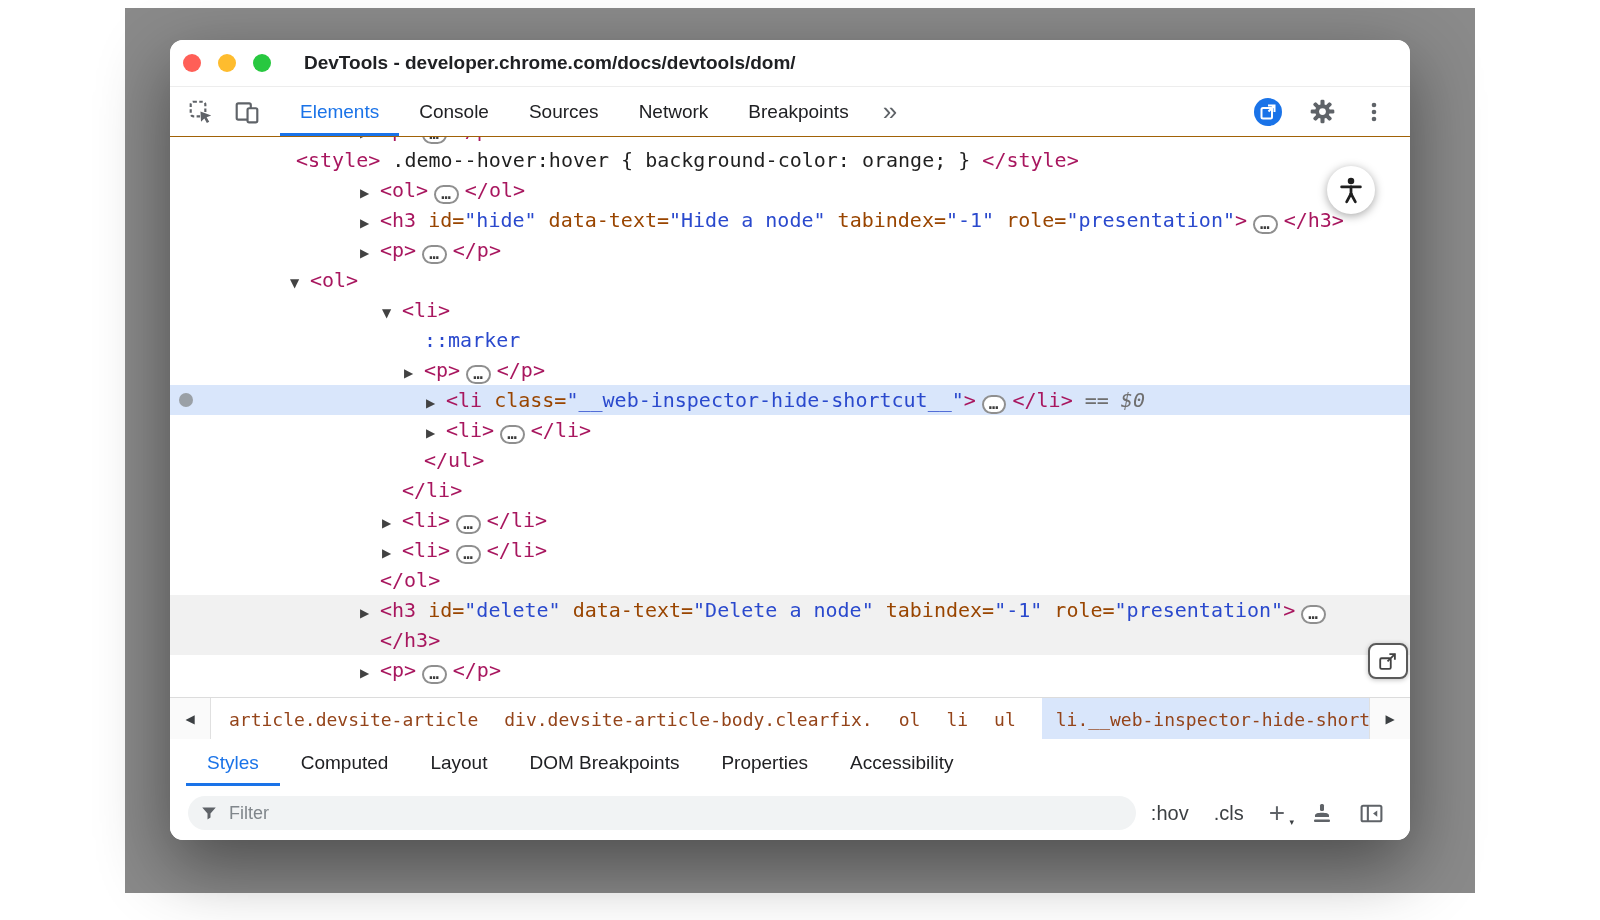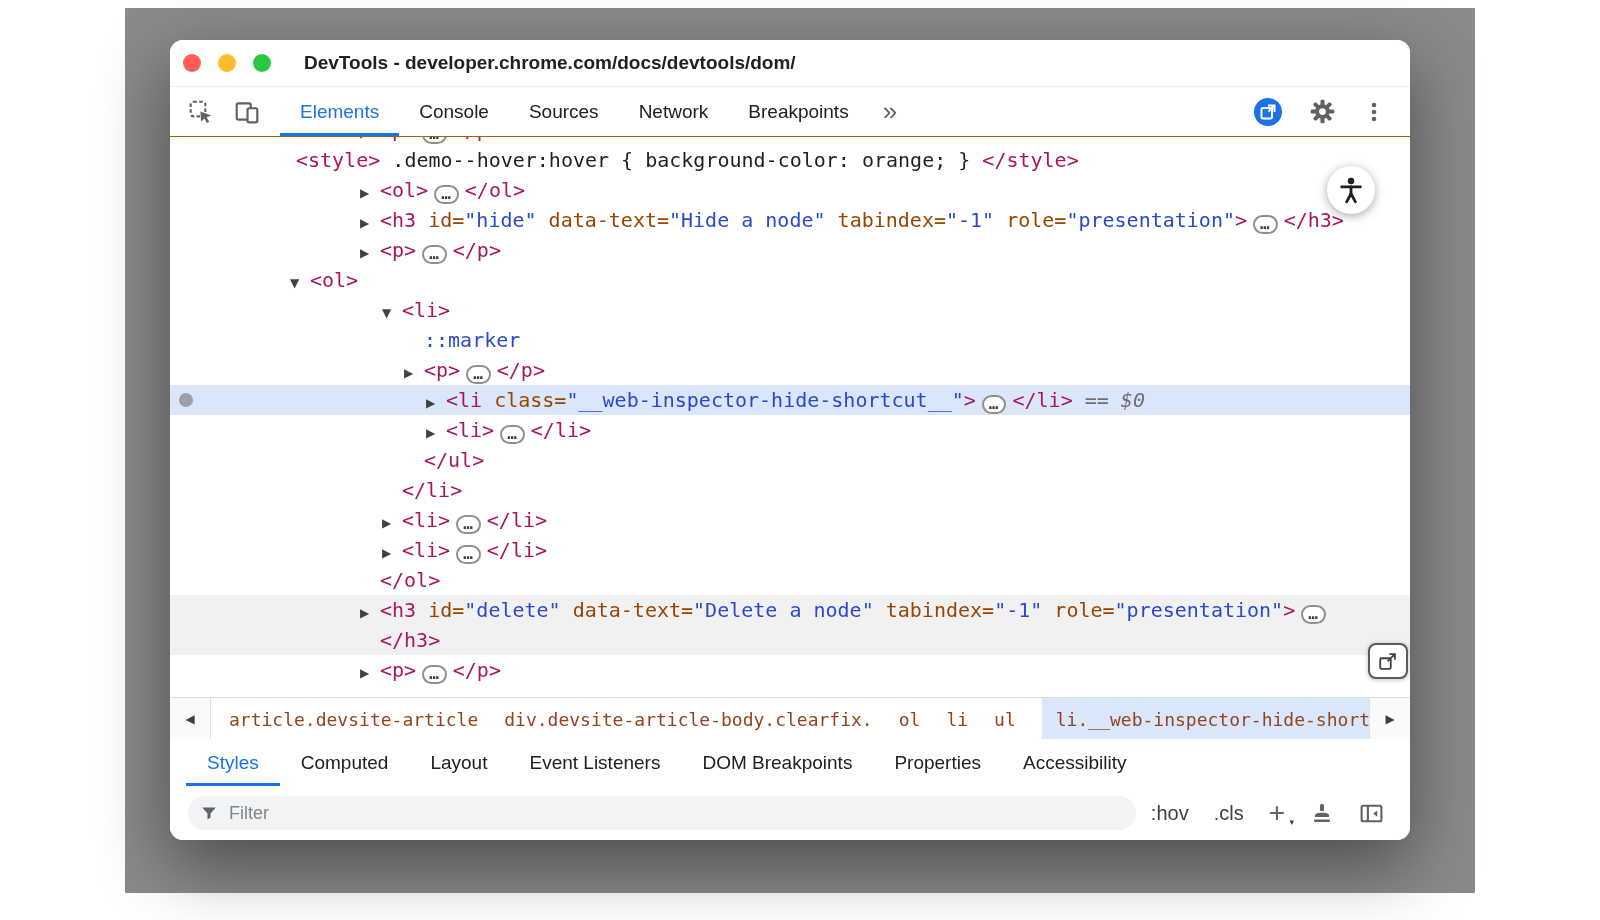--- a/index.html
+++ b/index.html
@@ -217,21 +217,20 @@
           <span class="crumb">ul</span>
           <span class="crumb active">li.__web-inspector-hide-shortcut__</span>
         </div>
       <div class="crumb-btn right">▶</div>
     </div>
 
     <div class="panel-tabs">
         <div class="panel-tab active">Styles</div>
         <div class="panel-tab">Computed</div>
         <div class="panel-tab">Layout</div>
-        <div class="panel-tab">Event Listeners</div>
         <div class="panel-tab">DOM Breakpoints</div>
         <div class="panel-tab">Properties</div>
         <div class="panel-tab">Accessibility</div>
       </div>
 
     <div class="filter-row">
       <div class="filter-box">
         <span class="icon">
           <svg width="18" height="18" viewBox="0 0 24 24" fill="#5f6368">
             <path d="M3 4.5 h18 L14 12.5 V18 l-4 2.5 V12.5 Z"></path>

